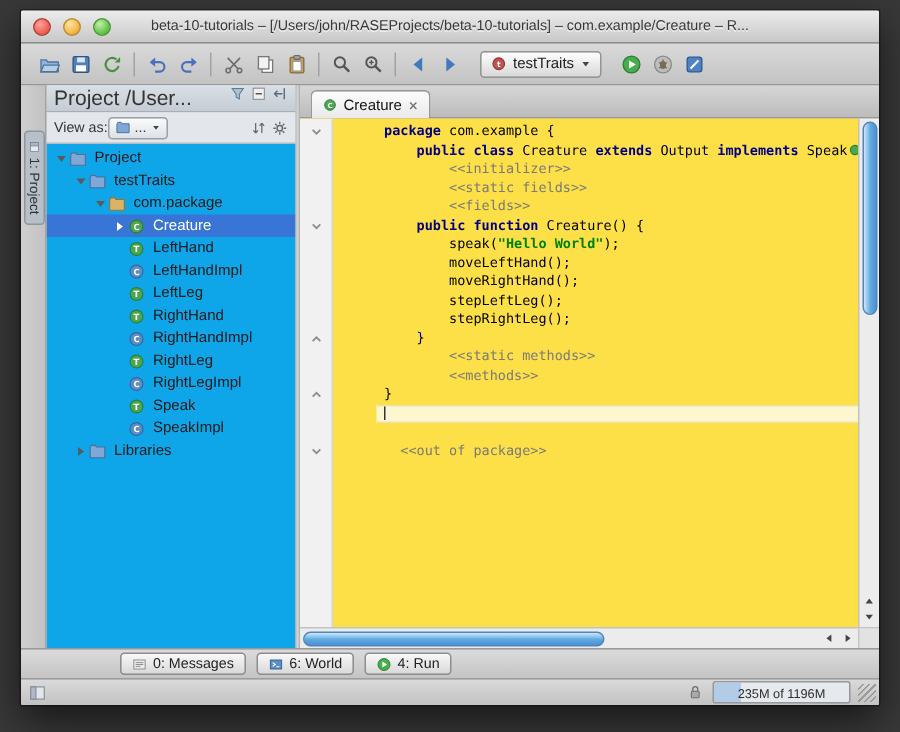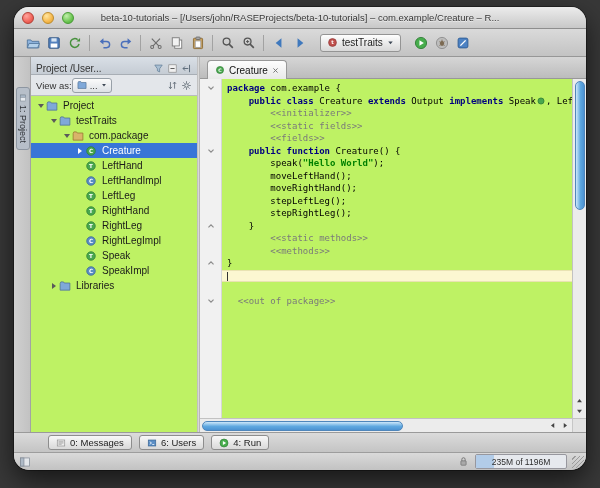--- a/index.html
+++ b/index.html
@@ -1,21 +1,21 @@
 <!DOCTYPE html>
 <html style="--selection: #3875d7; --keyword: #000080; --string: #008000; --fold-text: #7a7a7a; --caret-line: #fcf7d1; --aqua: #5fa8e0;"><head>
 <meta charset="utf-8">
 <style>
   html,body{margin:0;padding:0;width:600px;height:488px;overflow:hidden;background:#383838;
     font-family:"Liberation Sans",sans-serif;-webkit-font-smoothing:antialiased;}
   *{box-sizing:border-box;}
   button{font:inherit;border:0;background:none;padding:0;cursor:default;}
   svg{display:block;}
 
-  .win{position:absolute;left:14px;top:7px;width:572px;height:463px;border-radius:15px;
+  .win{position:absolute;left:14px;top:7px;width:572px;height:463px;border-radius:1px;
     overflow:hidden;background:#bfbfbf;box-shadow:0 10px 26px rgba(0,0,0,.6),0 0 0 1px rgba(0,0,0,.35);
     display:flex;flex-direction:column;}
 
   
   .titlebar{height:22px;flex:0 0 22px;background:linear-gradient(#ececec,#c8c8c8);
     border-bottom:1px solid #8e8e8e;display:flex;align-items:center;justify-content:center;position:relative;}
   .tl-group{position:absolute;left:8px;top:5px;display:flex;gap:8px;}
   .tl{width:12px;height:12px;border-radius:50%;}
   .tl.red{background:radial-gradient(circle at 35% 30%,#ffa59d,#f1645a 60%,#cf4a40);border:1px solid #b33f36;}
   .tl.yellow{background:radial-gradient(circle at 35% 30%,#ffe6a0,#f6b84c 60%,#d89b33);border:1px solid #bd8c2c;}
@@ -40,33 +40,33 @@
   .stripe{position:relative;width:17px;flex:0 0 17px;background:linear-gradient(90deg,#d0d0d0,#c2c2c2);
     border-right:1px solid #a3a3a3;}
   .stripe-tab{position:absolute;top:30px;left:16px;transform:rotate(90deg);transform-origin:0 0;
     display:flex;align-items:center;gap:3px;background:#b7bfc9;border:1px solid #8d96a1;border-radius:3px;
     padding:1px 6px;font-size:9px;color:#2e3237;white-space:nowrap;}
   .stripe-tab .icn svg{width:8px;height:8px;}
 
   
   .panel{width:166px;flex:0 0 166px;display:flex;flex-direction:column;background:#fff;min-height:0;}
   .panel-header{height:18px;flex:0 0 18px;background:linear-gradient(#d9dfe6,#c5ccd4);
-    border-bottom:1px solid #a8aeb5;display:flex;align-items:flex-end;padding:0 5px;font-size:10px;color:#333;}
+    border-bottom:1px solid #a8aeb5;display:flex;align-items:flex-start;padding:0 5px;font-size:14px;color:#333;}
   .ph-title{margin-right:auto;white-space:nowrap;overflow:hidden;}
   .ph-icons{display:flex;gap:3px;}
   .ph-icons .icn svg{width:11px;height:11px;}
   .viewas{height:21px;flex:0 0 21px;background:#e3e6ea;border-bottom:1px solid #b8bbc0;
     display:flex;align-items:center;gap:0;padding:0 5px;font-size:9.5px;color:#333;}
   .va-combo{display:flex;align-items:center;gap:3px;border:1px solid #98a0a8;border-radius:3px;
     background:linear-gradient(#fbfbfb,#dde1e6);padding:0 4px;height:15px;font-size:9.5px;}
   .va-combo .icn svg{width:10px;height:10px;}
   .va-combo .combo-arrow svg{width:6px;height:6px;}
   .va-icons{margin-left:auto;display:flex;gap:3px;}
   .va-icons .icn svg{width:11px;height:11px;}
-  .tree{flex:1;background:#bef264;overflow:hidden;padding-top:2px;text-align:right;}
+  .tree{flex:1;background:#0ea5e9;overflow:hidden;padding-top:2px;text-align:right;}
   .trow{height:15px;display:flex;align-items:center;font-size:10px;color:#1a1a1a;white-space:nowrap;}
   .trow.sel{background:var(--selection,#3875d7);color:#fff;}
   .arr{width:11px;flex:0 0 11px;display:flex;align-items:center;justify-content:center;}
   .arr.open::after{content:"";border-left:3.5px solid transparent;border-right:3.5px solid transparent;
     border-top:4.5px solid #5a5a5a;}
   .arr.closed::after{content:"";border-top:3.5px solid transparent;border-bottom:3.5px solid transparent;
     border-left:4.5px solid #5a5a5a;}
   .sel .arr.closed::after{border-left-color:#fff;}
   .ticn{width:14px;flex:0 0 14px;}
   .ticn svg{width:12px;height:12px;}
@@ -77,21 +77,21 @@
   
   .editor-zone{flex:1;display:flex;flex-direction:column;min-width:0;}
   .tabbar{height:22px;flex:0 0 22px;background:linear-gradient(#d6d6d6,#bcbcbc);
     border-bottom:1px solid #989898;display:flex;align-items:flex-end;padding-left:7px;}
   .tab{height:19px;display:flex;align-items:center;gap:4px;background:linear-gradient(#fdfdfd,#e9e9e9);
     border:1px solid #989898;border-bottom:none;border-radius:4px 4px 0 0;padding:0 7px;
     font-size:10px;color:#111;margin-bottom:-1px;}
   .tab .icn svg{width:10px;height:10px;}
   .tab-close svg{width:7px;height:7px;}
   .editor-mid{flex:1;display:flex;min-height:0;}
-  .editor-body{flex:1;display:flex;background:#bef264;min-width:0;overflow:hidden;}
+  .editor-body{flex:1;display:flex;background:#fde047;min-width:0;overflow:hidden;gap:29px;}
   .gutter{width:22px;flex:0 0 22px;background:#f1f1f1;border-right:1px solid #d6d6d6;padding-top:3px;}
   .gline{height:12.5px;display:flex;align-items:center;justify-content:center;}
   .foldm svg{width:8px;height:8px;}
   .code{flex:1;padding-top:3px;min-width:0;}
   .cline{height:12.5px;line-height:12.5px;font-family:"DejaVu Sans Mono",monospace;font-size:9px;
     white-space:pre;padding-left:5px;overflow:hidden;}
   .cline.hl{background:var(--caret-line,#fcf7d1);box-shadow:inset 0 1px 0 #e9e3b2,inset 0 -1px 0 #e9e3b2;}
   .cline.hl::before{content:"";display:inline-block;width:1px;height:9px;background:#333;vertical-align:middle;}
   .seg-kw{color:var(--keyword,#000080);font-weight:bold;}
   .seg-plain{color:#000;}
@@ -405,20 +405,30 @@
           </div>
           <div class="trow" style="padding-left: 43px;">
             <span class="arr"></span>
             <span class="ticn">
               <svg viewBox="0 0 16 16">
                 <circle cx="8" cy="8" r="5.7" fill="#49a84f" stroke="#2f7d35"></circle>
                 <text x="8" y="10.8" font-size="7.5" font-weight="bold" fill="#fff" text-anchor="middle" font-family="DejaVu Sans,sans-serif">T</text>
               </svg>
             </span>
             <span class="tlabel">RightHand</span>
+          </div>
+          <div class="trow" style="padding-left: 43px;">
+            <span class="arr"></span>
+            <span class="ticn">
+              <svg viewBox="0 0 16 16">
+                <circle cx="8" cy="8" r="5.7" fill="#5b8ec4" stroke="#38639b"></circle>
+                <text x="8" y="10.8" font-size="7.5" font-weight="bold" fill="#fff" text-anchor="middle" font-family="DejaVu Sans,sans-serif">C</text>
+              </svg>
+            </span>
+            <span class="tlabel">RightHandImpl</span>
           </div>
           <div class="trow" style="padding-left: 43px;">
             <span class="arr"></span>
             <span class="ticn">
               <svg viewBox="0 0 16 16">
                 <circle cx="8" cy="8" r="5.7" fill="#49a84f" stroke="#2f7d35"></circle>
                 <text x="8" y="10.8" font-size="7.5" font-weight="bold" fill="#fff" text-anchor="middle" font-family="DejaVu Sans,sans-serif">T</text>
               </svg>
             </span>
             <span class="tlabel">RightLeg</span>
@@ -588,39 +598,39 @@
                 <path d="M2.5 1.5v7L7.2 5z" fill="#444"></path>
               </svg>
             </div>
           <div class="corner"></div>
         </div>
       </div>
     </div>
   </div>
 
   <div class="bottombar">
-    <span style="display:flex;gap:7px;align-items:center;">
+    <span style="display:flex;gap:7px;align-items:center;margin-left:32px;">
         <button class="tw-btn">
           <span class="tw-icn">
             <svg viewBox="0 0 16 16">
               <rect x="2" y="3.2" width="12" height="9.6" fill="#ececec" stroke="#8a8a8a"></rect>
               <path d="M4 6h8M4 8h8M4 10h5" stroke="#8a8a8a" stroke-width="1" fill="none"></path>
             </svg>
           </span>
           <span>0: Messages</span>
         </button>
         <button class="tw-btn">
           <span class="tw-icn">
             <svg viewBox="0 0 16 16">
               <rect x="2" y="3.2" width="12" height="9.6" fill="#5c8fc6" stroke="#35608e"></rect>
               <path d="M4.4 6l2.8 2-2.8 2" fill="none" stroke="#fff" stroke-width="1.2"></path>
               <path d="M8.4 10.4h3.2" stroke="#fff" stroke-width="1.2"></path>
             </svg>
           </span>
-          <span>6: Users</span>
+          <span>6: World</span>
         </button>
         <button class="tw-btn">
           <span class="tw-icn">
             <svg viewBox="0 0 16 16">
               <circle cx="8" cy="8" r="6.4" fill="#47ad4d" stroke="#2f7d35"></circle>
               <path d="M6.2 4.9v6.2L11.3 8z" fill="#fff"></path>
             </svg>
           </span>
           <span>4: Run</span>
         </button>

